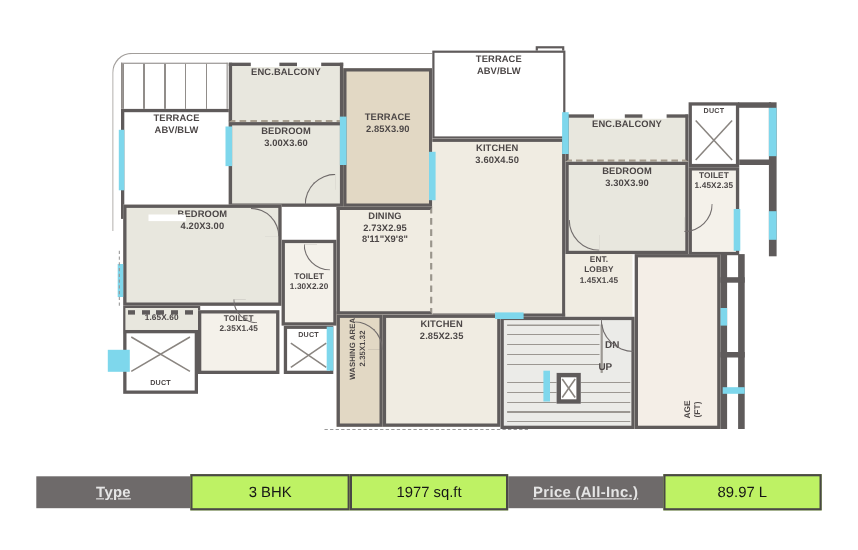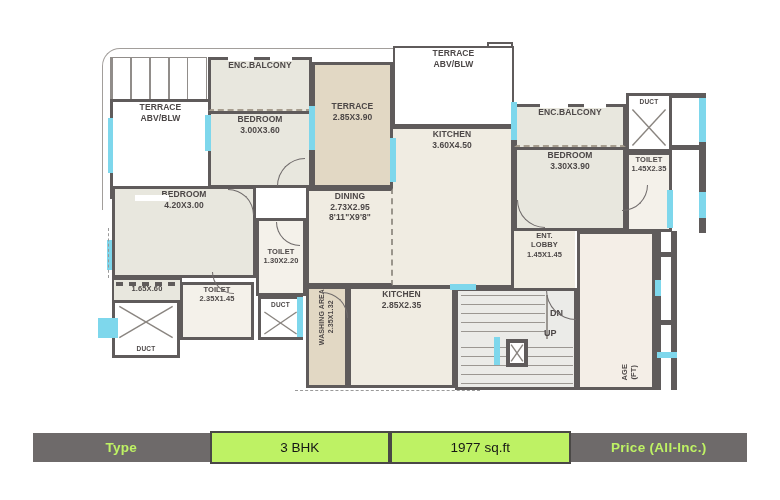--- a/index.html
+++ b/index.html
@@ -33,22 +33,22 @@
   .vert .lbl{writing-mode:vertical-rl;transform:rotate(180deg);}
   .treads{position:absolute;background-image:repeating-linear-gradient(180deg,#9b9792 0 1px,transparent 1px 9px);}
   .railing{position:absolute;box-sizing:border-box;border:1.5px solid #918d8a;border-bottom:none;
            background-image:repeating-linear-gradient(90deg,#918d8a 0 1.5px,transparent 1.5px 19px);}
   .outline{position:absolute;box-sizing:border-box;border-left:1.5px solid #a29e9b;
            border-top:1.5px solid #a29e9b;border-top-left-radius:18px;}
   .dashline{position:absolute;}
   .stairtxt{position:absolute;font-size:9px;font-weight:700;color:var(--ink);}
   .info-table{position:absolute;left:33px;top:431px;width:714px;height:33px;display:flex;}
   .cell{flex:1;display:flex;align-items:center;justify-content:center;box-sizing:border-box;}
-  .cell.dark{background:var(--dark-cell);color:#bef264;font-size:13.5px;font-weight:700;
-             letter-spacing:.3px;margin:2px 0;}
+  .cell.dark{background:var(--dark-cell);color:#e5e5e5;font-size:13.5px;font-weight:700;
+             letter-spacing:.3px;margin:2px 0;text-decoration:underline;}
   .cell.light{background:#bef264;border:2px solid #4a4846;color:#161616;font-size:13.5px;
               font-weight:500;}
 </style>
 </head>
 <body>
 
 <div class="canvas">
   <div class="plan">
 
     <div class="outline" style="left:102px;top:48px;width:292px;height:162px;"></div>
@@ -271,14 +271,17 @@
     </div>
     <div class="cell light">
       <span>3 BHK</span>
     </div>
     <div class="cell light">
       <span>1977 sq.ft</span>
     </div>
     <div class="cell dark">
       <span>Price (All-Inc.)</span>
     </div>
+    <div class="cell light">
+      <span>89.97 L</span>
+    </div>
   </div>
 </div>
 
 </body></html>

